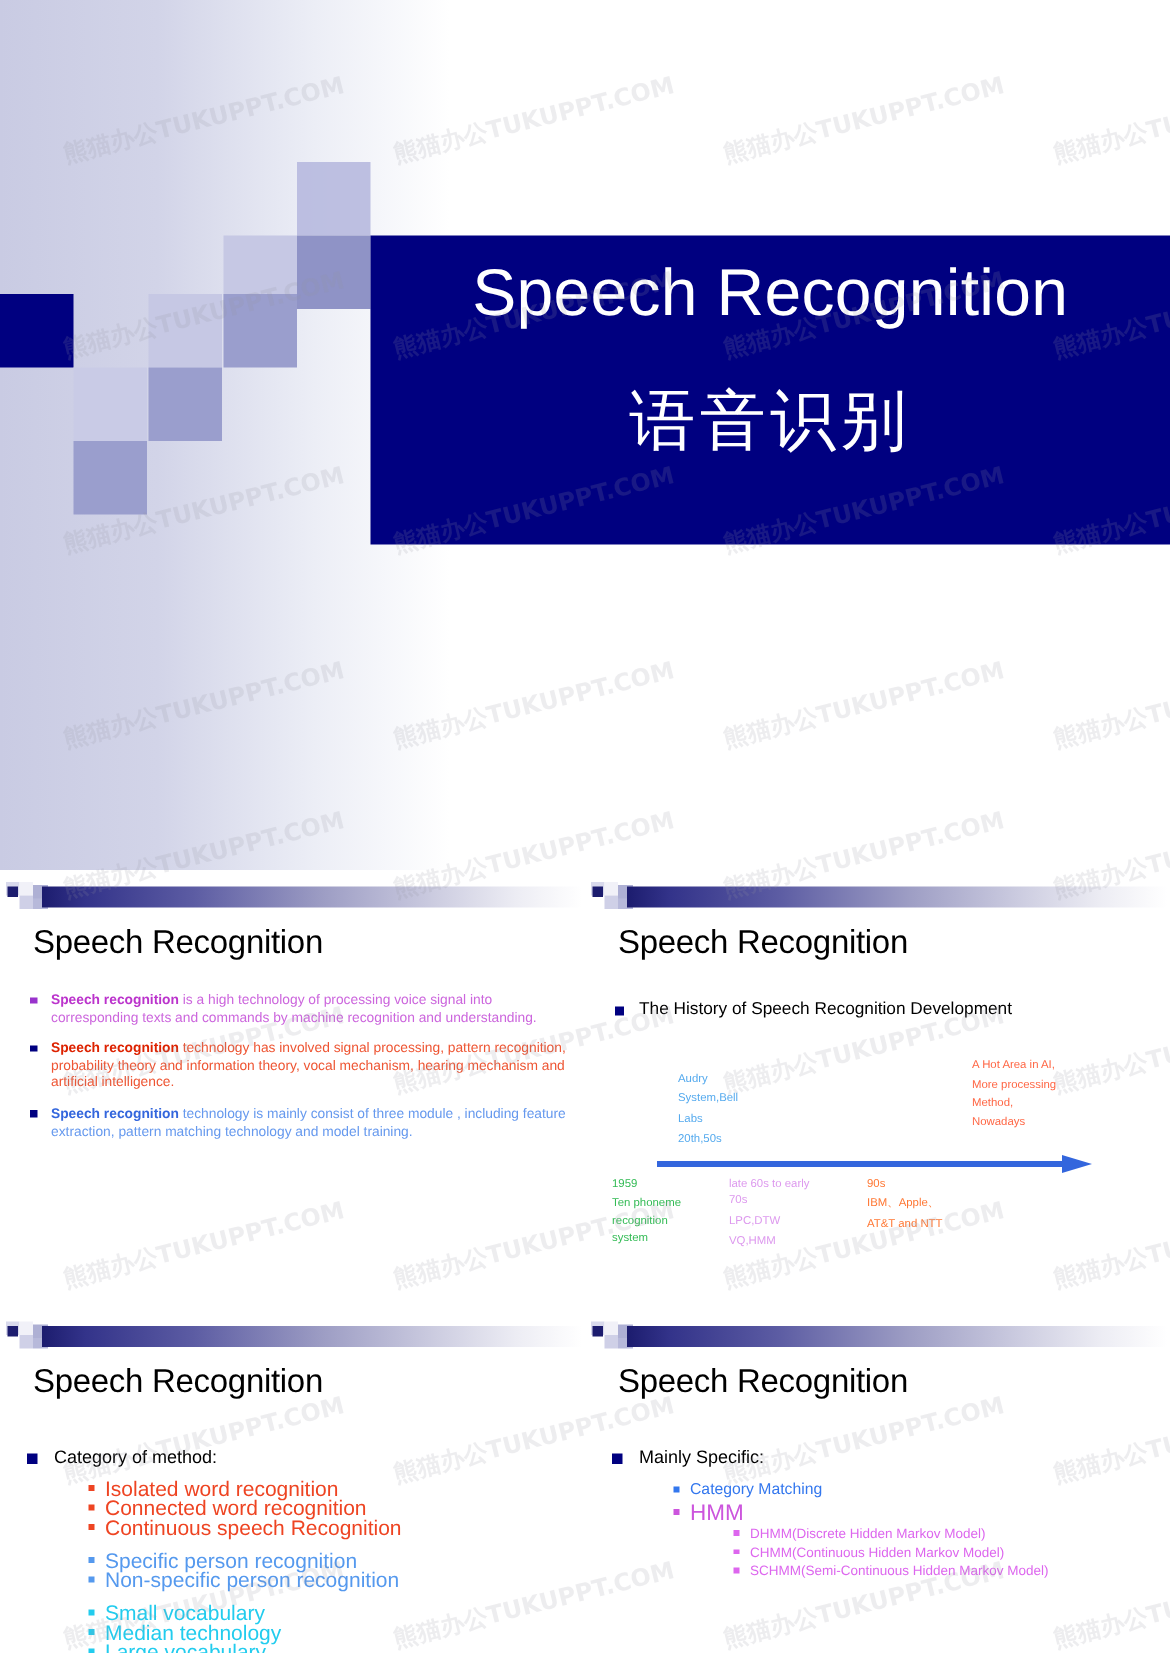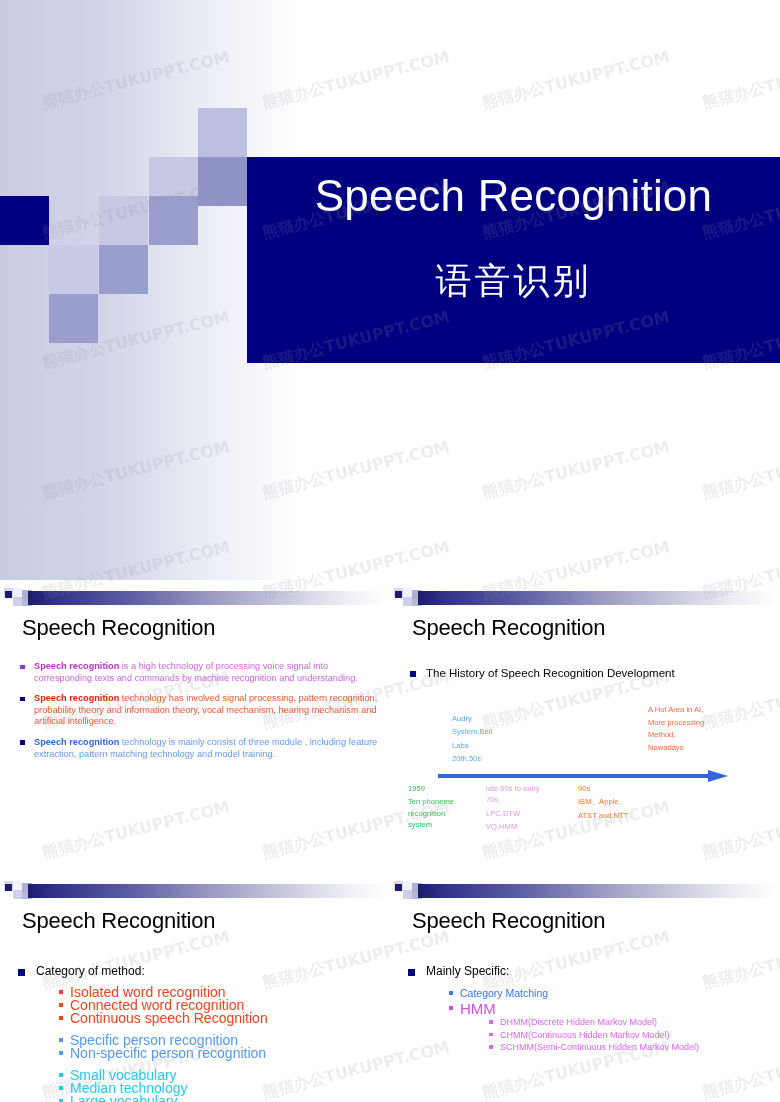--- a/index.html
+++ b/index.html
@@ -66,21 +66,21 @@
     font-weight: 400;
     white-space: nowrap;
   }
   .title-cn {
     position: absolute;
     left: 247px;
     top: 255px;
     width: 533px;
     text-align: center;
     color: #ffffff;
-    font-size: 36px;
+    font-size: 44px;
     line-height: 52px;
     font-weight: 400;
     font-family: "DejaVu Sans", "Liberation Sans", sans-serif;
     letter-spacing: 3px;
   }
   .title-author {
     position: absolute;
     left: 0px;
     top: 372px;
     width: 600px;

